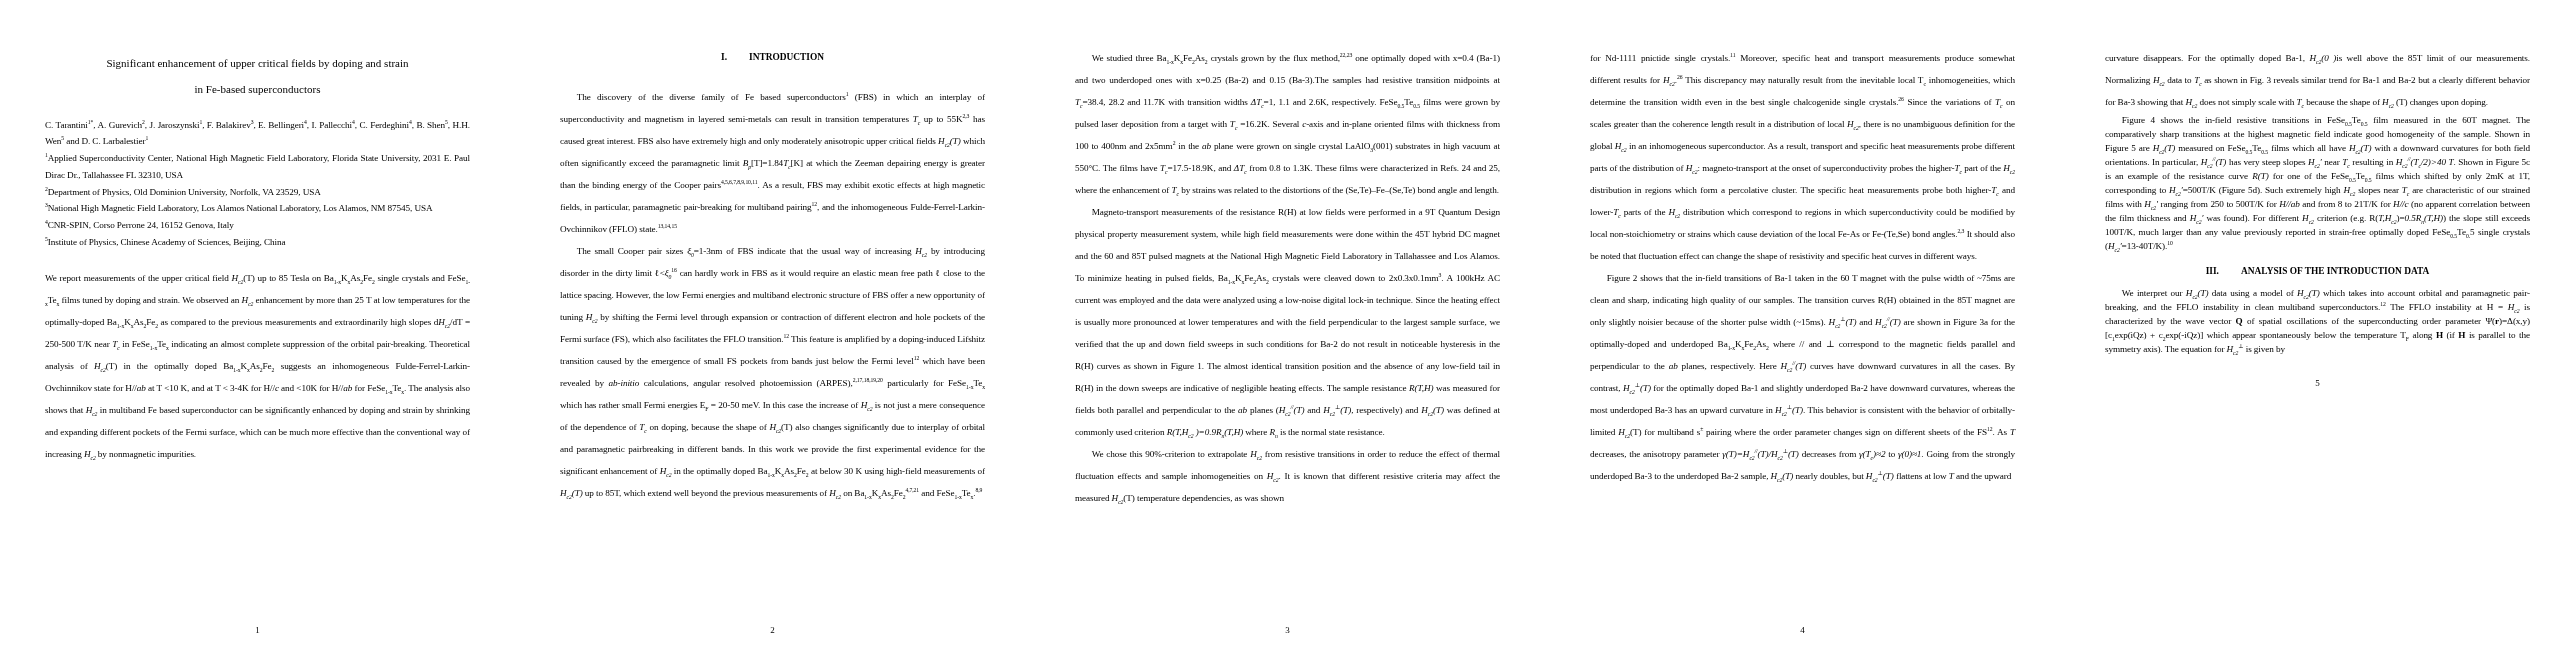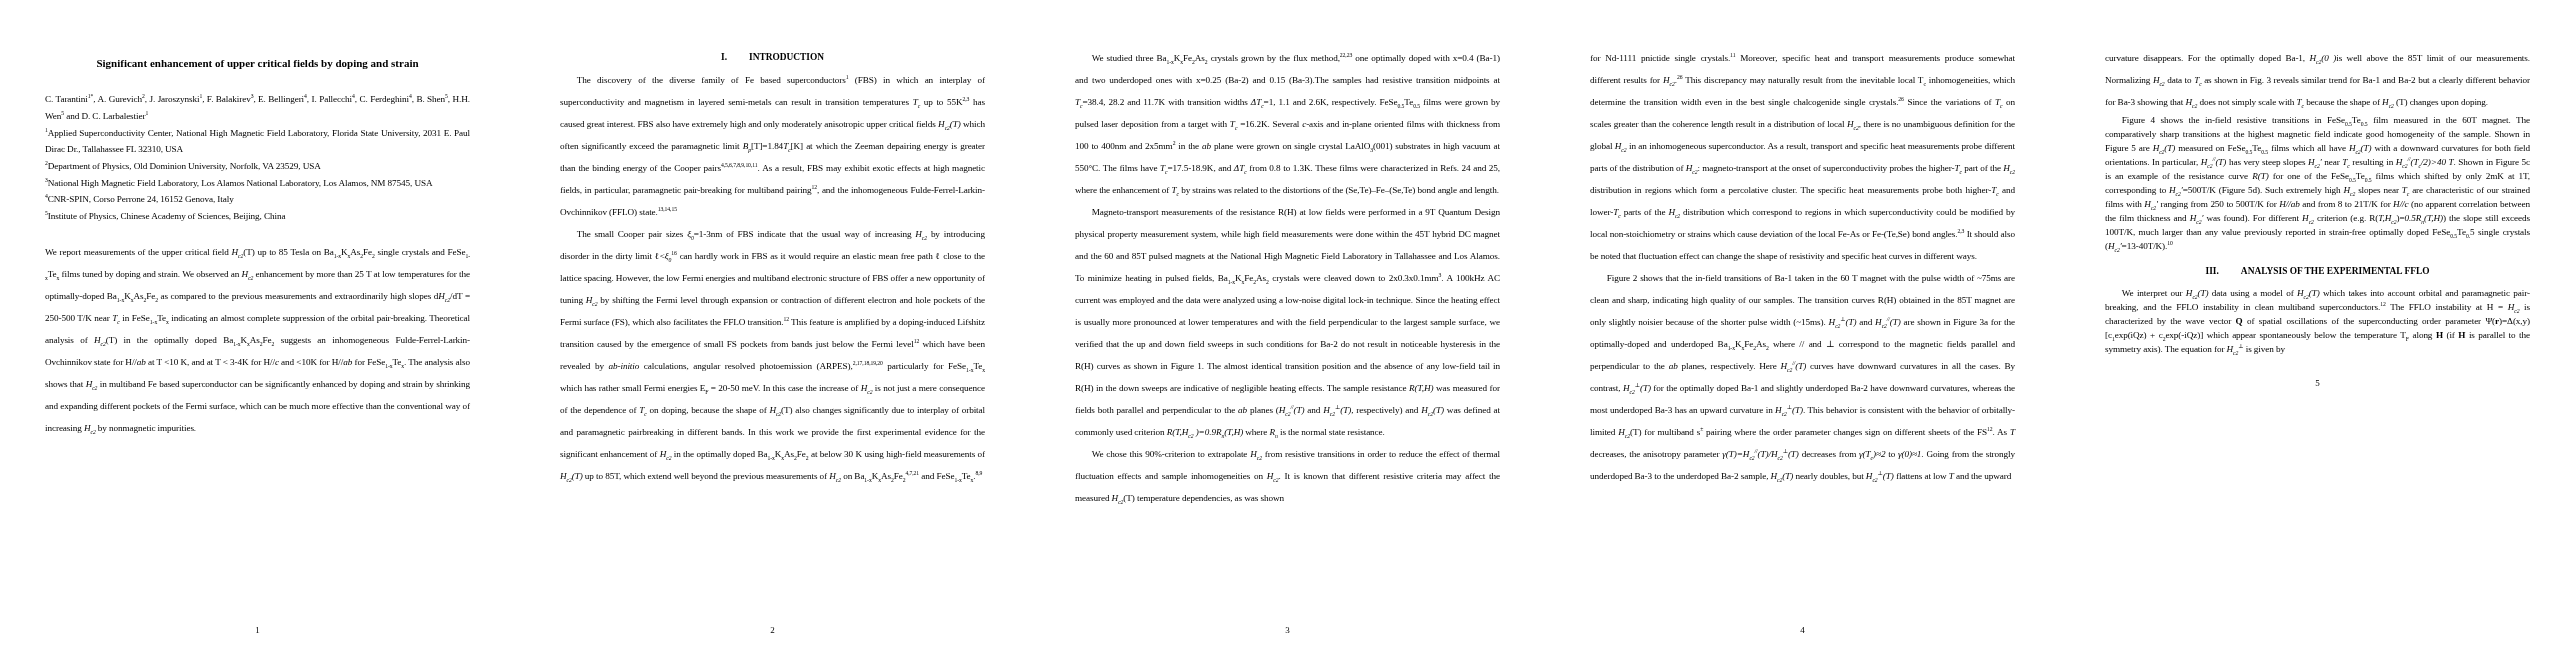--- a/index.html
+++ b/index.html
@@ -14,39 +14,39 @@
     position: relative;
     flex: 0 0 515px;
     width: 515px; height: 667px;
     padding: 0 45px;
     overflow: hidden;
     background: #ffffff;
   }
   .pt { padding-top: 47px; }
 
   .paper-title {
-    font-size: 11px; line-height: 25.6px; font-weight: bold;
+    font-size: 11px; line-height: 25.6px; font-weight: normal;
     text-align: center; margin: 0;
   }
   .t1 { margin-top: 51px; }
 
   .front {
     font-size: 9.2px; line-height: 16.7px;
     text-align: justify; margin: 0; letter-spacing: -0.1px;
   }
   .authors { margin-top: 14.5px; }
   .abstract-block { margin-top: 16.7px; }
   .abstract {
     font-size: 9.2px; line-height: 22px;
     text-align: justify; margin: 0; letter-spacing: -0.1px;
   }
 
   .sec-heading {
     font-size: 9.4px; font-weight: bold; text-align: center;
-    line-height: 21px; margin: 0 0 1px 0;
+    line-height: 21px; margin: 0 0 18px 0;
   }
   .sec-heading.mid { margin: 7.8px 0 4.4px 0; }
   .sec-num { margin-right: 22px; }
 
   .body-text {
     font-size: 9.2px; line-height: 22px;
     text-align: justify; margin: 0; letter-spacing: -0.1px;
   }
   p.indent { text-indent: 16.7px; }
   .tight { line-height: 14px; }
@@ -61,20 +61,21 @@
     text-align: center; font-size: 9px; margin-top: 22px;
   }
 </style>
 </head>
 <body>
 
 <div class="board">
 
   <section class="sheet">
     <h1 class="paper-title t1">Significant enhancement of upper critical fields by doping and strain</h1>
+    <h1 class="paper-title">in Fe-based superconductors</h1>
     <p class="front authors">C. Tarantini<sup>1*</sup>, A. Gurevich<sup>2</sup>, J. Jaroszynski<sup>1</sup>, F. Balakirev<sup>3</sup>, E. Bellingeri<sup>4</sup>, I. Pallecchi<sup>4</sup>, C. Ferdeghini<sup>4</sup>, B. Shen<sup>5</sup>, H.H. Wen<sup>5</sup> and D. C. Larbalestier<sup>1</sup></p>
     <p class="front"><sup>1</sup>Applied Superconductivity Center, National High Magnetic Field Laboratory, Florida State University, 2031 E. Paul Dirac Dr., Tallahassee FL 32310, USA</p>
     <p class="front"><sup>2</sup>Department of Physics, Old Dominion University, Norfolk, VA 23529, USA</p>
     <p class="front"><sup>3</sup>National High Magnetic Field Laboratory, Los Alamos National Laboratory, Los Alamos, NM 87545, USA</p>
     <p class="front"><sup>4</sup>CNR-SPIN, Corso Perrone 24, 16152 Genova, Italy</p>
     <p class="front"><sup>5</sup>Institute of Physics, Chinese Academy of Sciences, Beijing, China</p>
     <div class="abstract-block">
       <p class="abstract">We report measurements of the upper critical field <i>H<sub>c2</sub></i>(T) up to 85 Tesla on Ba<sub>1-x</sub>K<sub>x</sub>As<sub>2</sub>Fe<sub>2</sub> single crystals and FeSe<sub>1-x</sub>Te<sub>x</sub> films tuned by doping and strain. We observed an <i>H<sub>c2</sub></i> enhancement by more than 25 T at low temperatures for the optimally-doped Ba<sub>1-x</sub>K<sub>x</sub>As<sub>2</sub>Fe<sub>2</sub> as compared to the previous measurements and extraordinarily high slopes d<i>H<sub>c2</sub></i>/dT = 250-500 T/K near <i>T<sub>c</sub></i> in FeSe<sub>1-x</sub>Te<sub>x</sub> indicating an almost complete suppression of the orbital pair-breaking. Theoretical analysis of <i>H<sub>c2</sub></i>(T) in the optimally doped Ba<sub>1-x</sub>K<sub>x</sub>As<sub>2</sub>Fe<sub>2</sub> suggests an inhomogeneous Fulde-Ferrel-Larkin-Ovchinnikov state for H//<i>ab</i>  at T &lt;10 K,  and at T &lt; 3-4K for H//<i>c</i> and &lt;10K for H//<i>ab</i>  for FeSe<sub>1-x</sub>Te<sub>x</sub>. The analysis also shows that <i>H<sub>c2</sub></i> in multiband Fe based superconductor can be significantly enhanced by doping and strain by shrinking and expanding different pockets of the Fermi surface, which can be much more effective than the conventional way of increasing <i>H<sub>c2</sub></i> by nonmagnetic impurities.</p>
     </div>
     <div class="pageno">1</div>
@@ -99,20 +100,20 @@
   <section class="sheet pt">
     <p class="body-text">for  Nd-1111 pnictide single crystals.<sup>11</sup> Moreover, specific heat and transport measurements produce somewhat different results for <i>H<sub>c2</sub></i>.<sup>26</sup> This discrepancy may naturally result from the inevitable local T<sub>c</sub> inhomogeneities, which determine the transition width even in the best single chalcogenide single crystals.<sup>26</sup> Since the variations of <i>T<sub>c</sub></i> on scales greater than the coherence length result in a distribution of local <i>H<sub>c2</sub></i>, there is no unambiguous definition for the global <i>H<sub>c2</sub></i> in an inhomogeneous superconductor. As a result, transport and specific heat measurements probe different parts of the distribution of <i>H<sub>c2</sub></i>: magneto-transport at the onset of superconductivity probes the higher-<i>T<sub>c</sub></i> part of the <i>H<sub>c2</sub></i> distribution in regions which form a percolative cluster. The specific heat measurements probe both higher-<i>T<sub>c</sub></i> and lower-<i>T<sub>c</sub></i>  parts of the <i>H<sub>c2</sub></i>  distribution which correspond to regions in which superconductivity could be modified by local non-stoichiometry or strains which cause deviation of the local Fe-As or Fe-(Te,Se) bond angles.<sup>2,3</sup> It should also be noted that fluctuation effect can change the shape of resistivity and specific heat curves in different ways.</p>
     <p class="body-text indent">Figure 2 shows that the in-field transitions of Ba-1 taken in the 60 T magnet with the pulse width of ~75ms are clean and sharp, indicating high quality of our samples. The transition curves R(H) obtained in the 85T magnet  are only slightly noisier  because of the  shorter pulse width (~15ms). <i>H<sub>c2</sub><sup>⊥</sup>(T)</i> and <i>H<sub>c2</sub><sup>//</sup>(T)</i> are  shown in Figure 3a for the optimally-doped and underdoped Ba<sub>1-x</sub>K<sub>x</sub>Fe<sub>2</sub>As<sub>2</sub> where // and ⊥ correspond to the magnetic fields parallel and perpendicular to the <i>ab</i> planes, respectively. Here <i>H<sub>c2</sub><sup>//</sup>(T)</i> curves have  downward curvatures in all the cases.  By contrast, <i>H<sub>c2</sub><sup>⊥</sup>(T)</i>  for the optimally doped Ba-1 and slightly underdoped Ba-2 have downward curvatures, whereas the most underdoped Ba-3 has an upward curvature  in <i>H<sub>c2</sub><sup>⊥</sup>(T)</i>. This behavior is consistent with the behavior of orbitally-limited <i>H<sub>c2</sub></i>(T) for multiband s<sup>±</sup> pairing where the order parameter changes sign on different sheets of the FS<sup>12</sup>. As <i>T</i> decreases, the anisotropy parameter <i>γ(T)=H<sub>c2</sub><sup>//</sup>(T)/H<sub>c2</sub><sup>⊥</sup>(T)</i> decreases from <i>γ(T<sub>c</sub>)≈2</i> to <i>γ(0)≈1</i>. Going from the strongly underdoped Ba-3 to the underdoped Ba-2 sample, <i>H<sub>c2</sub>(T)</i> nearly doubles,  but <i>H<sub>c2</sub><sup>⊥</sup>(T)</i> flattens at low <i>T</i> and the upward</p>
     <div class="pageno">4</div>
   </section>
 
   <section class="sheet pt">
     <p class="body-text">curvature disappears. For the optimally doped Ba-1, <i>H<sub>c2</sub>(0 )</i>is well above the 85T limit of our measurements. Normalizing <i>H<sub>c2</sub></i> data to <i>T<sub>c</sub></i> as shown in Fig. 3 reveals similar trend for Ba-1 and Ba-2 but a clearly different behavior for Ba-3 showing that <i>H<sub>c2</sub></i> does not simply scale with <i>T<sub>c</sub></i> because the shape of <i>H<sub>c2</sub></i> (T) changes upon doping.</p>
     <p class="body-text tight indent">Figure 4 shows the in-field resistive transitions in FeSe<sub>0.5</sub>Te<sub>0.5</sub> film  measured in the 60T magnet. The comparatively sharp transitions at the highest magnetic field indicate  good homogeneity of the sample. Shown in Figure 5 are <i>H<sub>c2</sub>(T)</i> measured on FeSe<sub>0.5</sub>Te<sub>0.5</sub> films which all have  <i>H<sub>c2</sub>(T)</i> with a downward curvatures for both field orientations. In particular, <i>H<sub>c2</sub><sup>//</sup>(T)</i> has very steep slopes <i>H<sub>c2</sub>′</i> near <i>T<sub>c</sub></i> resulting in <i>H<sub>c2</sub><sup>//</sup>(T<sub>c</sub>/2)&gt;40 T</i>.  Shown in Figure 5c is an example of the resistance curve <i>R(T)</i> for one of the FeSe<sub>0.5</sub>Te<sub>0.5</sub> films which shifted by only 2mK at 1T, corresponding to <i>H<sub>c2</sub>′</i>=500T/K (Figure 5d). Such extremely high <i>H<sub>c2</sub></i> slopes near <i>T<sub>c</sub></i> are characteristic of our strained films with <i>H<sub>c2</sub>′</i> ranging from 250 to 500T/K for <i>H//ab</i> and from 8 to 21T/K for <i>H//c</i> (no apparent correlation between the film thickness and <i>H<sub>c2</sub>′</i> was found).  For different <i>H<sub>c2</sub></i> criterion (e.g. R(<i>T,H<sub>c2</sub></i>)=<i>0.5R<sub>n</sub>(T,H)</i>) the slope still exceeds 100T/K, much larger than any value previously reported in strain-free optimally doped FeSe<sub>0.5</sub>Te<sub>0.</sub>5 single crystals (<i>H<sub>c2</sub>′</i>=13-40T/K).<sup>10</sup></p>
     <h2 class="sec-heading mid">
-      <span class="sec-num">III.</span><span>ANALYSIS OF THE EXPERIMENTAL FFLO</span>
+      <span class="sec-num">III.</span><span>ANALYSIS OF THE INTRODUCTION DATA</span>
     </h2>
     <p class="body-text tight indent">We interpret our <i>H<sub>c2</sub>(T)</i> data using a model of <i>H<sub>c2</sub>(T)</i> which takes into account orbital and paramagnetic pair-breaking, and the FFLO instability in clean multiband superconductors.<sup>12</sup> The FFLO instability at H = <i>H<sub>c2</sub></i> is characterized by the wave vector <b>Q</b> of spatial oscillations of the superconducting order parameter Ψ(<b>r</b>)=Δ(x,y)[c<sub>1</sub>exp(iQz) + c<sub>2</sub>exp(-iQz)] which appear spontaneously below the temperature T<sub>F</sub> along <b>H</b> (if <b>H</b> is parallel to the symmetry axis). The equation for <i>H<sub>c2</sub><sup>⊥</sup></i> is given by</p>
     <div class="pageno-flow">5</div>
   </section>
 
 </div>
 
 
 </body></html>

